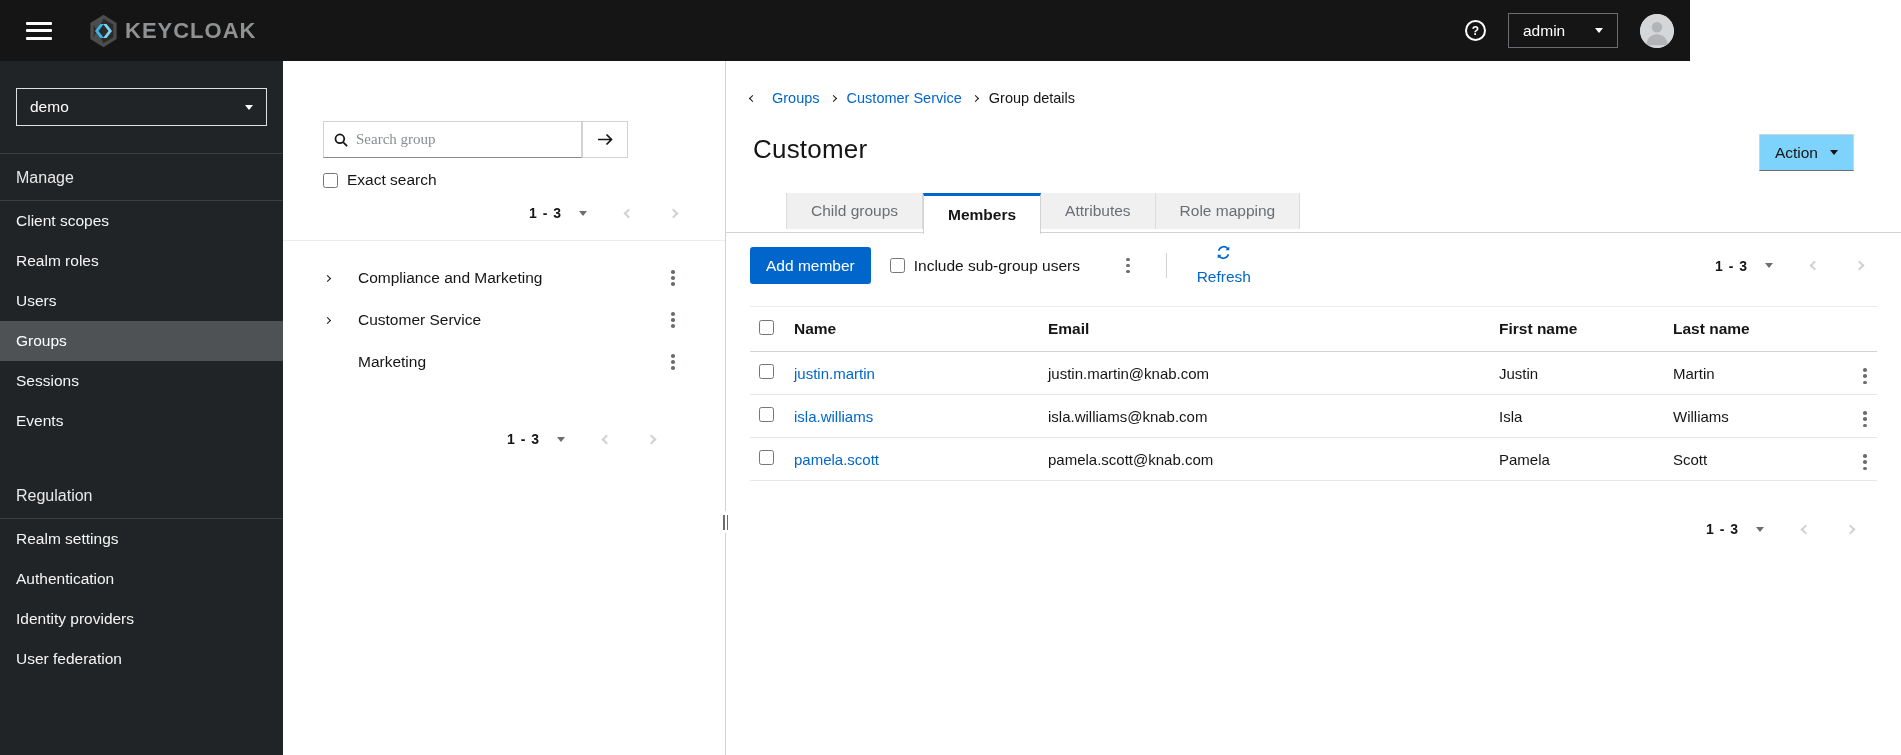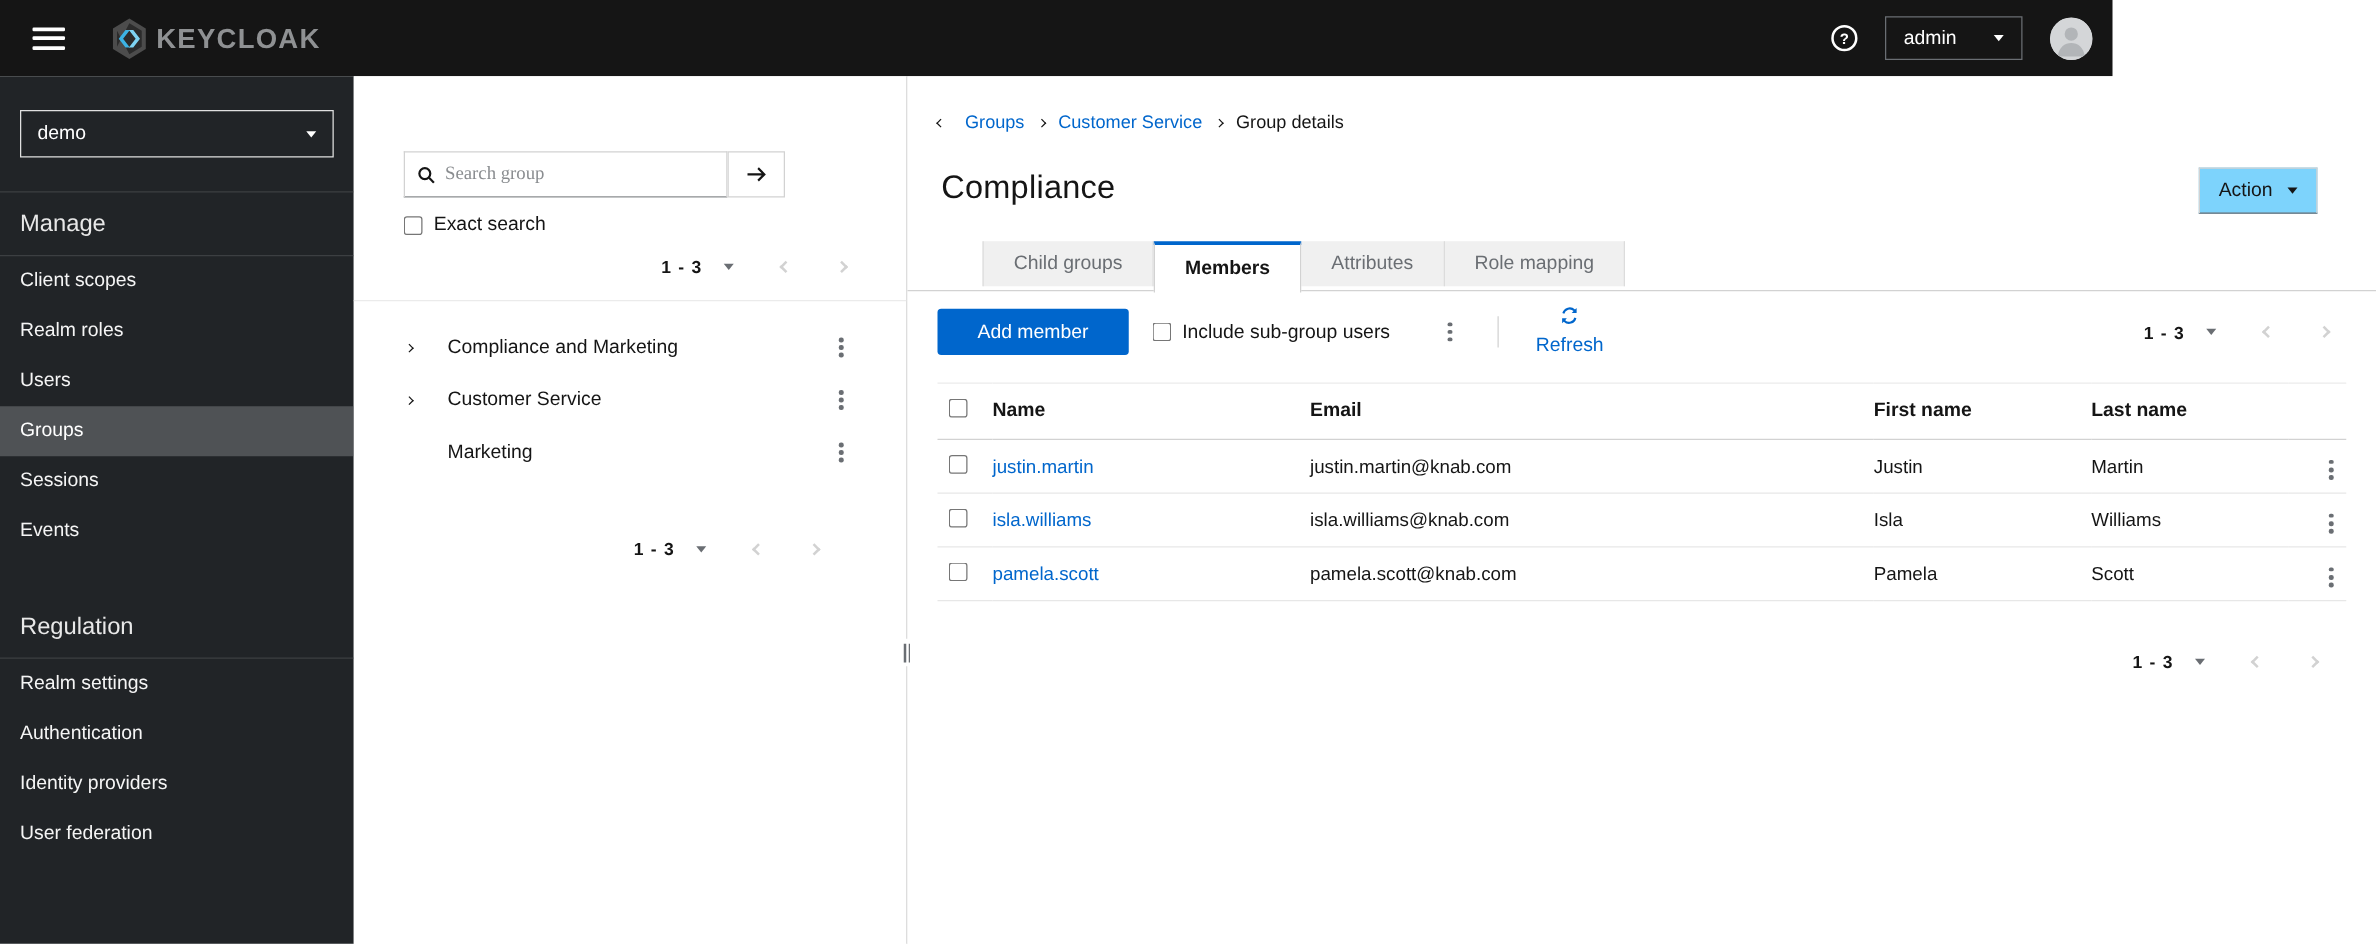--- a/index.html
+++ b/index.html
@@ -28,21 +28,21 @@
   .chev.right { transform:rotate(-45deg); }
   .chev.small { width:5px; height:5px; border-width:1.8px; }
   .kebab { display:inline-flex; flex-direction:column; gap:2.6px; padding:4px 6px; cursor:pointer; }
   .kebab i { width:3.6px; height:3.6px; border-radius:50%; background:#6a6e73; }
 
   
   #sidebar { position:absolute; left:0; top:61px; width:283px; bottom:0; background:#212427; color:#fff; }
   .realm-block { padding:27px 16px 0 16px; height:93px; border-bottom:1px solid #3c3f42; }
   .realm-select { height:38px; border:1px solid #e0e0e0; display:flex; align-items:center;
     justify-content:space-between; padding:0 13px; cursor:pointer; font-size:15.5px; color:#fff; }
-  .nav-section-label { font-size:19px; color:#e8e8e8; padding:15px 16px 13px 16px; border-bottom:1px solid #3c3f42; }
+  .nav-section-label { font-size:16px; color:#e8e8e8; padding:15px 16px 13px 16px; border-bottom:1px solid #3c3f42; }
   .nav-item { height:40px; display:flex; align-items:center; padding-left:16px; font-size:15.5px;
     color:#f5f5f5; cursor:pointer; }
   .nav-item.active { background:#4f5255; color:#fff; }
   .nav-gap { height:31px; }
 
   
   #gpanel { position:absolute; left:283px; top:61px; width:443px; bottom:0; background:#fff;
     border-right:1px solid #d2d2d2; }
   .search-row { position:absolute; left:40px; top:60px; width:305px; height:37px; display:flex; }
   .search-box { flex:1; border:1px solid #d2d2d2; border-bottom-color:#8a8d90; display:flex;
@@ -84,21 +84,21 @@
 
   .tabs-wrap { position:absolute; left:0; right:0; top:132px; height:40px; border-bottom:1px solid #d2d2d2;
     padding-left:60px; display:flex; align-items:flex-start; }
   .tab { height:36px; padding:0 24px; display:flex; align-items:center; background:#f0f0f0;
     color:#6a6e73; font-size:15.5px; cursor:pointer; border-right:1px solid #dcdcdc; }
   .tab:first-child { border-left:1px solid #dcdcdc; }
   .tab.active { position:relative; z-index:1; height:41px; background:#fff; color:#151515; font-weight:bold;
     border-top:3px solid #0066cc; border-left:1px solid #d2d2d2; border-right:1px solid #d2d2d2; }
 
   .toolbar { position:absolute; left:24px; right:38px; top:186px; height:37px; display:flex; align-items:center; }
-  .btn-primary { height:37px; padding:0 32px; background:#0066cc; color:#fff; border:none; border-radius:3px;
+  .btn-primary { height:37px; padding:0 16px; background:#0066cc; color:#fff; border:none; border-radius:3px;
     font-size:15.5px; font-family:inherit; cursor:pointer; }
   .chk-group { display:flex; align-items:center; gap:9px; margin-left:19px; font-size:15.5px; }
   .toolbar .kebab { margin-left:40px; }
   .vdivider { width:1px; height:25px; background:#d2d2d2; margin:0 30px; }
   .refresh { display:flex; align-items:center; gap:8px; color:#0066cc; font-size:15.5px; cursor:pointer;flex-direction:column; }
   .toolbar .pager { margin-left:auto; }
 
   .table-wrap { position:absolute; left:24px; right:24px; top:245px; }
   table { width:100%; border-collapse:collapse; }
   thead tr { border-top:1px solid #ebebeb; border-bottom:1px solid #d2d2d2; height:45px; }
@@ -261,21 +261,21 @@
     <span class="sep">
         <i class="chev right small"></i>
       </span>
     <a>Customer Service</a>
     <span class="sep">
         <i class="chev right small"></i>
       </span>
     <span>Group details</span>
   </div>
 
-  <h1 class="page-title">Compliance</h1>
+  <h1 class="page-title">Customer</h1>
 
   <div class="action-btn">
     <span>Action</span>
     <span class="caret"></span>
   </div>
 
   <div class="tabs-wrap">
     <div class="tab">Child groups</div>
     <div class="tab active">Members</div>
     <div class="tab">Attributes</div>

